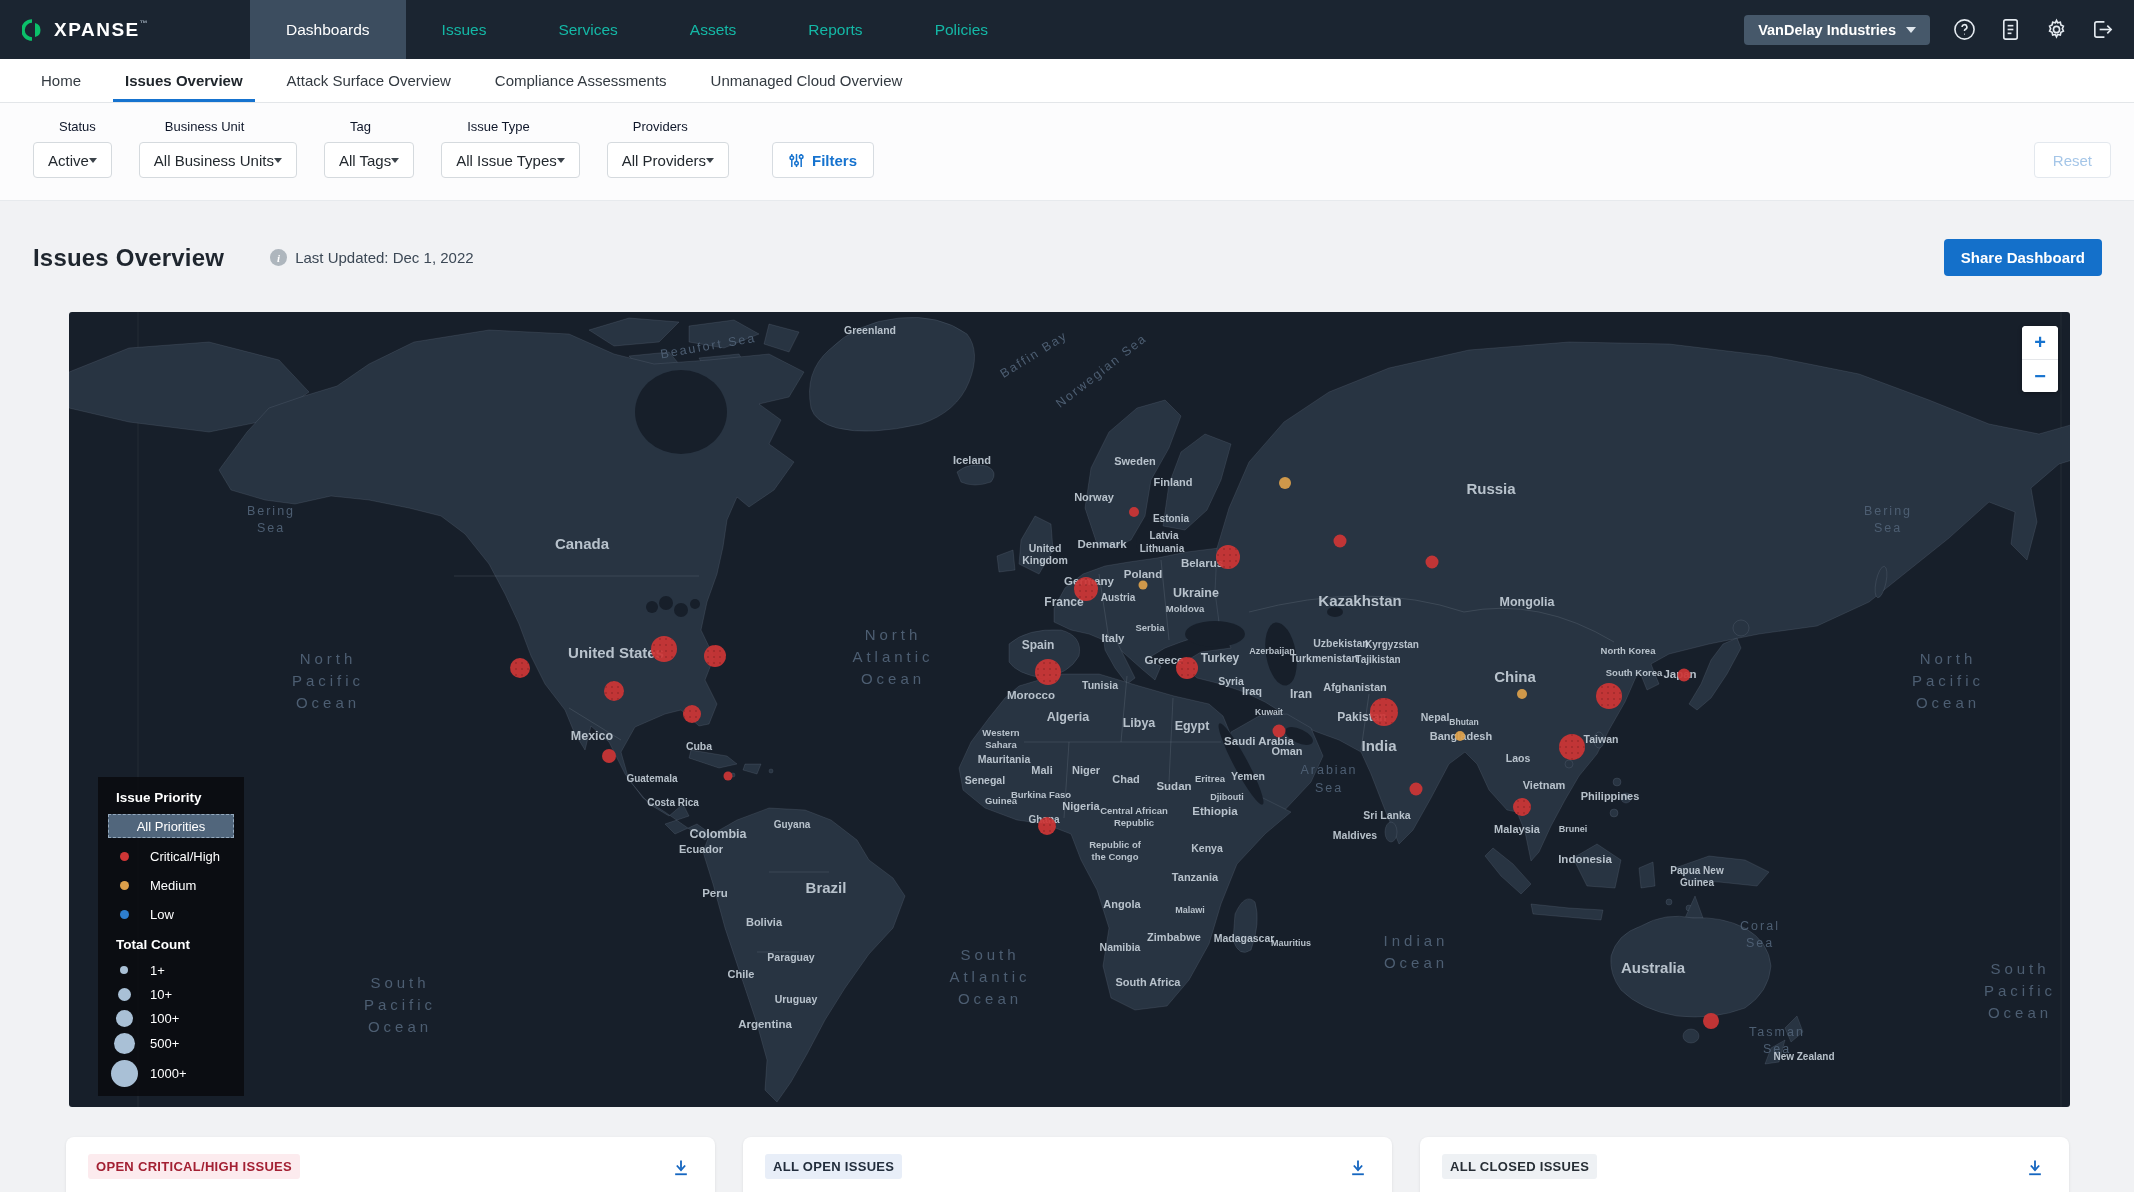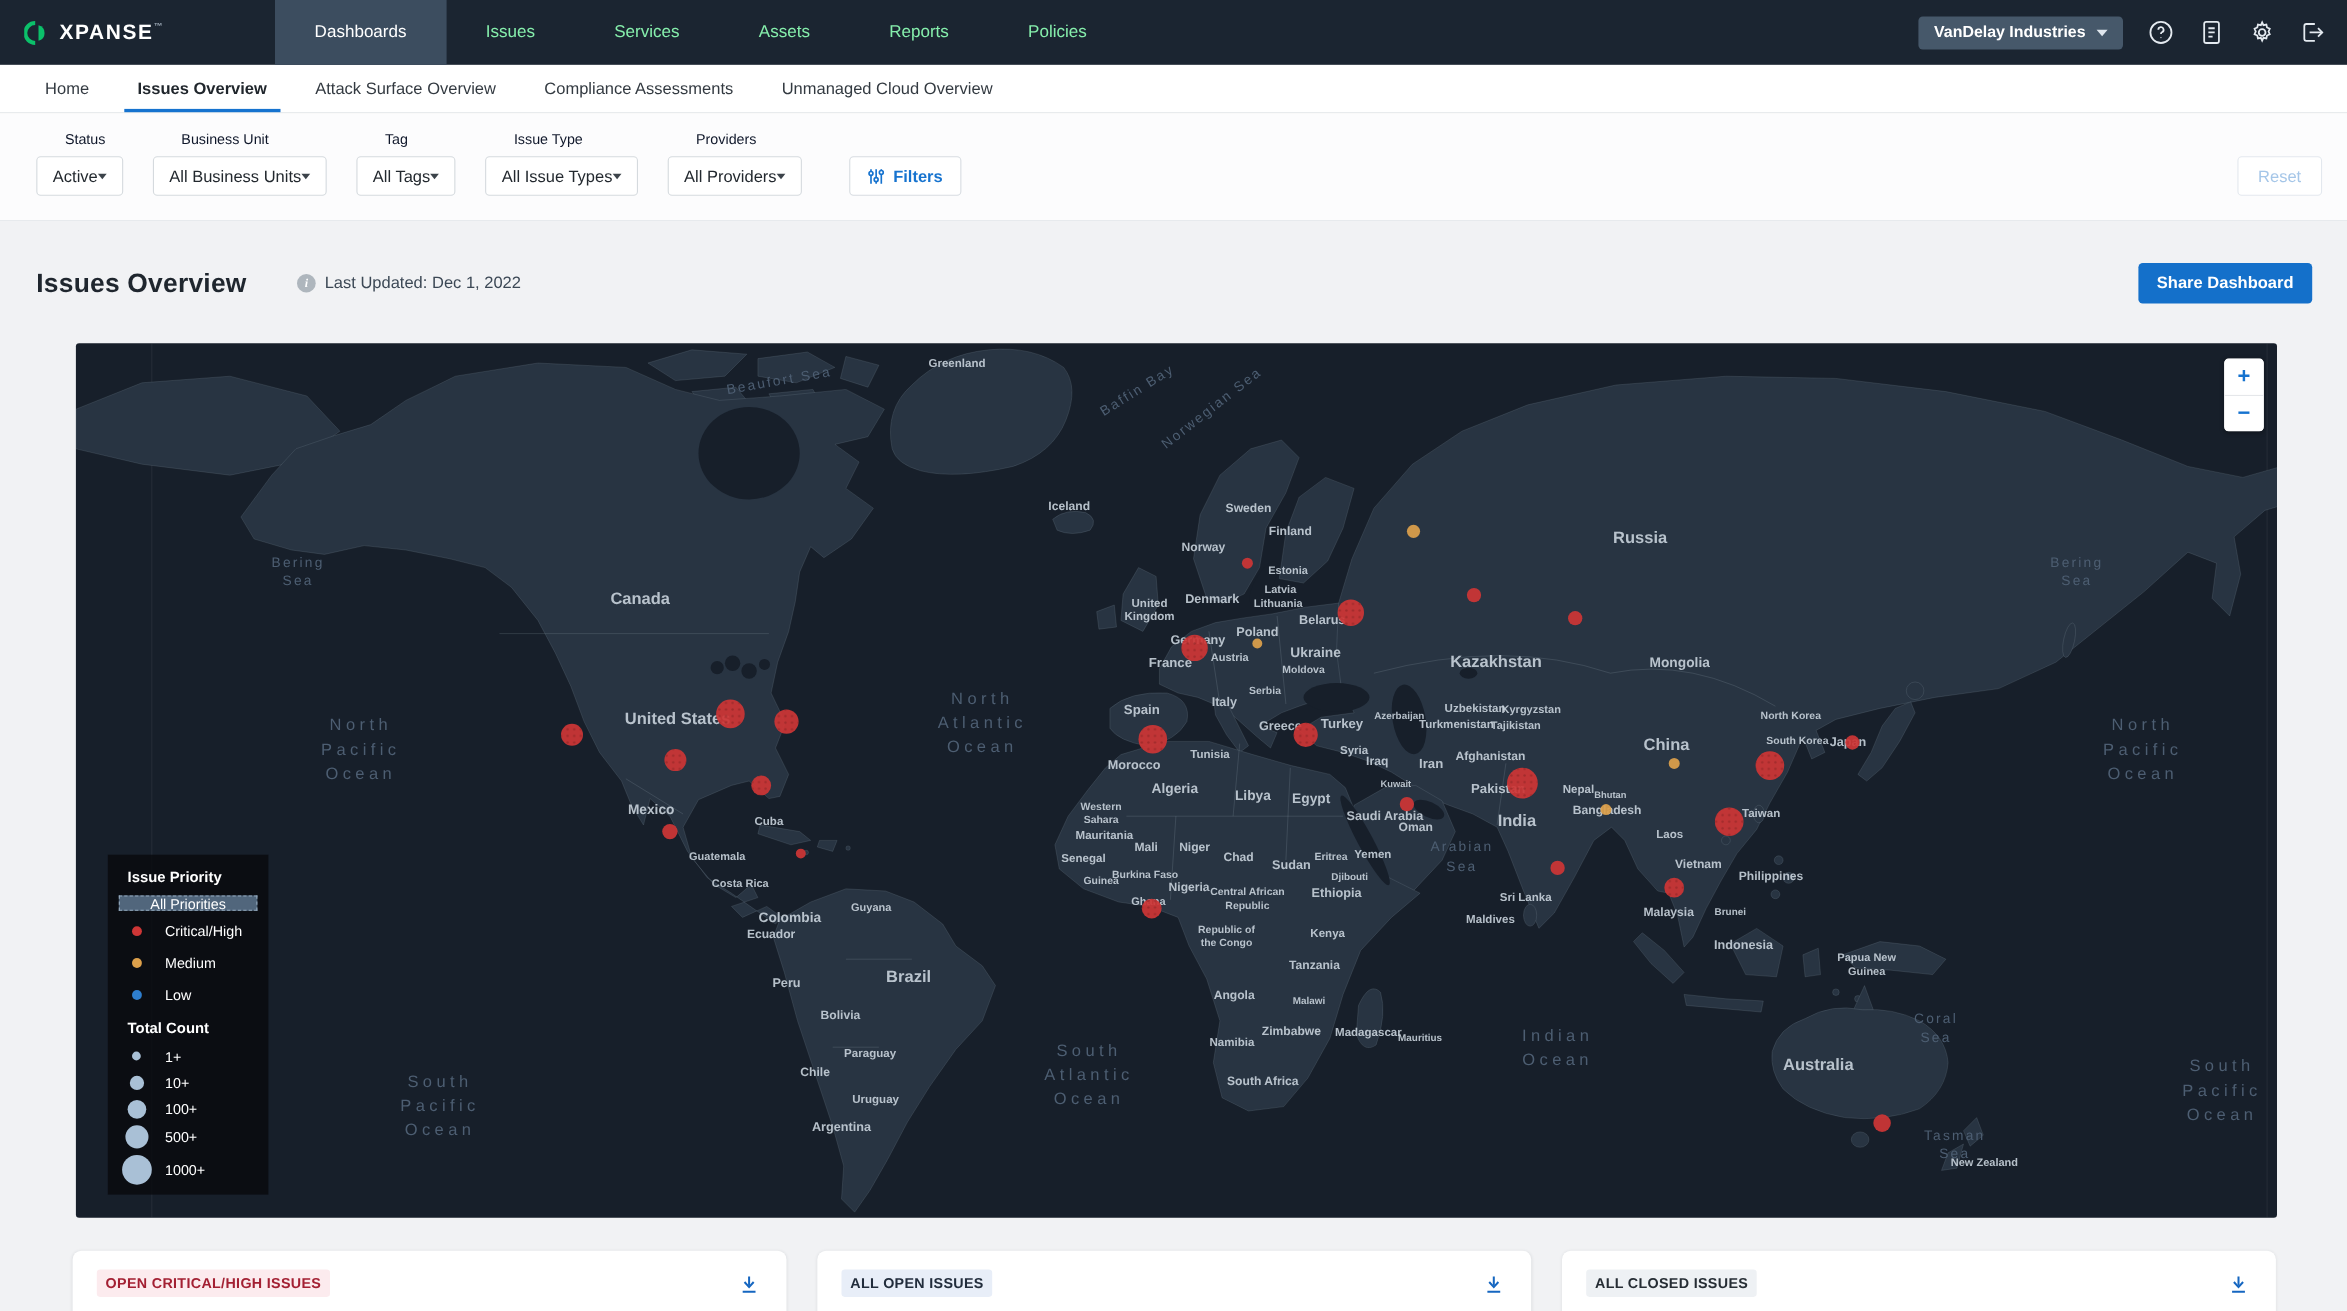--- a/index.html
+++ b/index.html
@@ -5,21 +5,21 @@
   * { margin:0; padding:0; box-sizing:border-box; }
   html,body { width:2134px; height:1192px; overflow:hidden; background:#f1f2f4;
               font-family:"Liberation Sans", sans-serif; }
 
   
   .topnav { height:59px; background:#1b2531; display:flex; align-items:stretch; color:#dfe6ed; }
   .brand { display:flex; align-items:center; gap:10px; padding:0 22px; min-width:250px; }
   .brand-word { font-size:19px; font-weight:bold; letter-spacing:1.5px; color:#fff; }
   .brand-tm { font-size:8px; color:#9aa7b4; vertical-align:top; }
   .nav-items { display:flex; align-items:stretch; }
-  .nav-item { display:flex; align-items:center; padding:0 36px; font-size:15.5px; color:#86efac; cursor:pointer; }
+  .nav-item { display:flex; align-items:center; padding:0 36px; font-size:15.5px; color:#14b8a6; cursor:pointer; }
   .nav-item.active { background:#3c4d5f; color:#fff; }
   .nav-right { margin-left:auto; display:flex; align-items:center; gap:22px; padding-right:20px; }
   .account-btn { background:#46586a; border:none; color:#fff; font-weight:bold; font-size:14.5px;
                  padding:7px 14px; border-radius:4px; display:flex; align-items:center; gap:10px; cursor:pointer;
                  font-family:inherit; }
   .caret-down { width:0; height:0; border-left:5px solid transparent; border-right:5px solid transparent;
                 border-top:6px solid #dfe6ed; }
   .navicon { width:24px; height:24px; display:flex; align-items:center; justify-content:center; cursor:pointer; }
   .navicon svg { stroke:#e4eaf0; fill:none; stroke-width:1.7; }
 
@@ -66,21 +66,21 @@
   .zoomctl { position:absolute; top:14px; right:12px; width:36px; background:#fff; border-radius:4px;
              box-shadow:0 1px 4px rgba(0,0,0,.35); overflow:hidden; }
   .zoombtn { width:36px; height:33px; display:flex; align-items:center; justify-content:center; font-size:20px;
              font-weight:bold; color:#1673cf; cursor:pointer; background:#fff; border:none; font-family:inherit; }
   .zoombtn + .zoombtn { border-top:1px solid #e5e7ea; }
 
   
   .legend { position:absolute; left:29px; top:465px; width:146px; background:rgba(8,10,13,.82);
             padding:13px 0 6px 0; color:#fff; }
   .leg-title { font-size:13.5px; font-weight:bold; padding-left:18px; margin-bottom:9px; }
-  .leg-all { margin:0 10px 4px 10px; height:14px; background:#51667c; border:1px dashed #94a9bd;
+  .leg-all { margin:0 10px 4px 10px; height:24px; background:#51667c; border:1px dashed #94a9bd;
              display:flex; align-items:center; justify-content:center; font-size:13px; cursor:pointer; }
   .leg-row { display:flex; align-items:center; height:29px; cursor:pointer; }
   .leg-dotcol { width:52px; display:flex; justify-content:center; }
   .leg-dot { width:9px; height:9px; border-radius:50%; }
   .leg-label { font-size:13px; }
   .leg-total { font-size:13.5px; font-weight:bold; padding-left:18px; margin:8px 0 6px 0; }
   .size-row { display:flex; align-items:center; min-height:24px; padding:3px 0; }
   .size-circ { border-radius:50%; background:#a9c0d6; }
 
   

